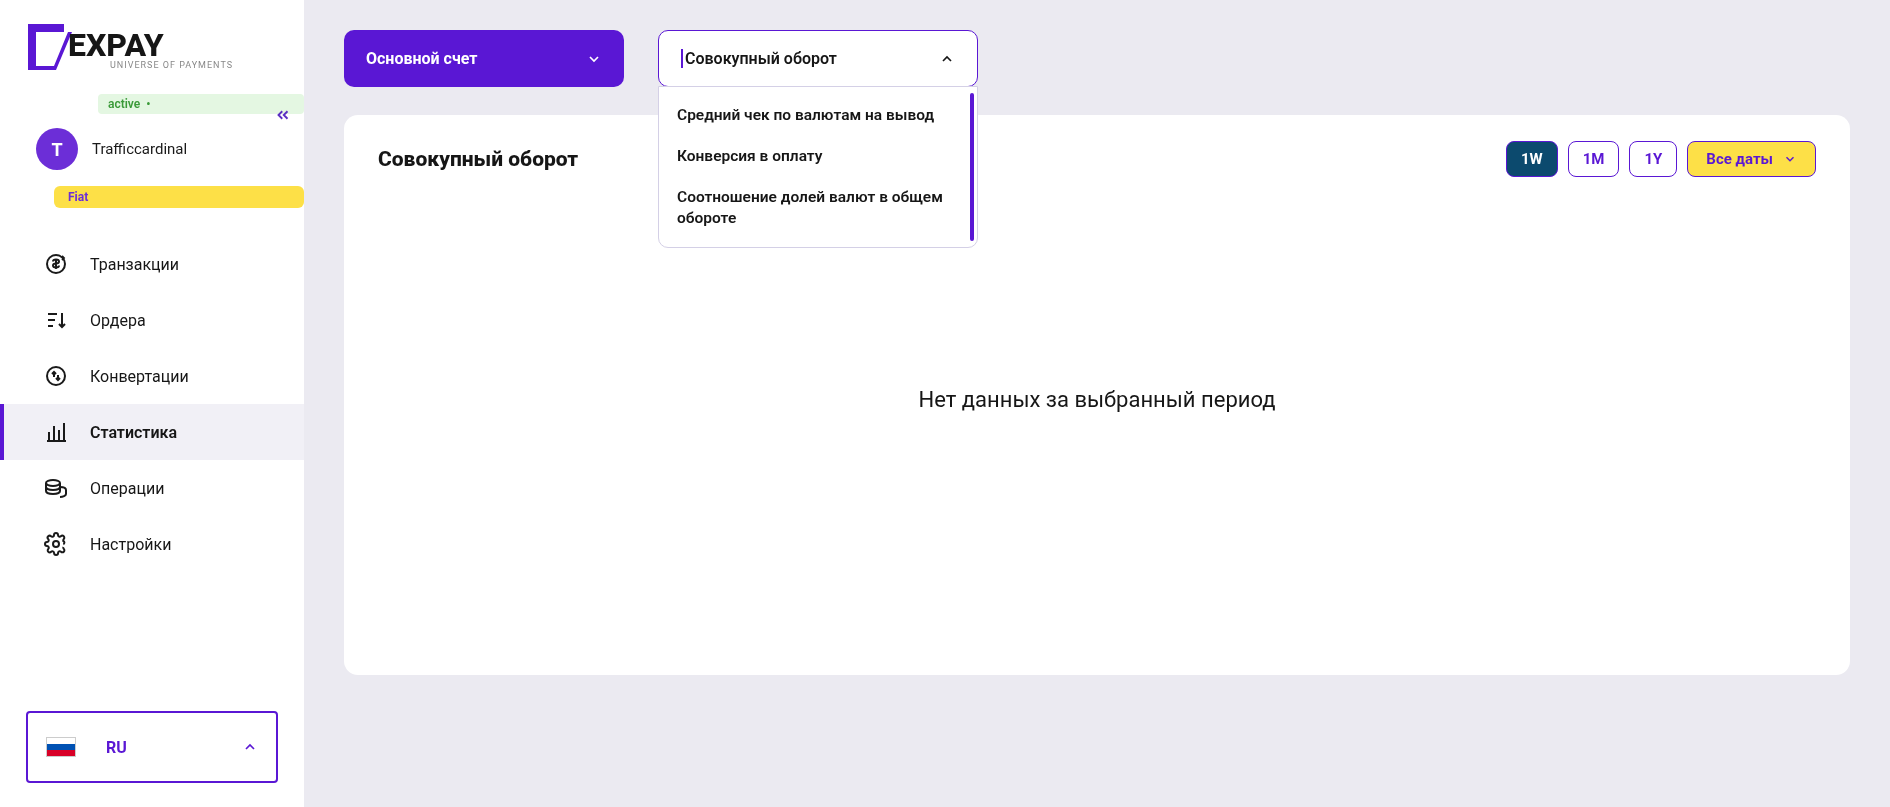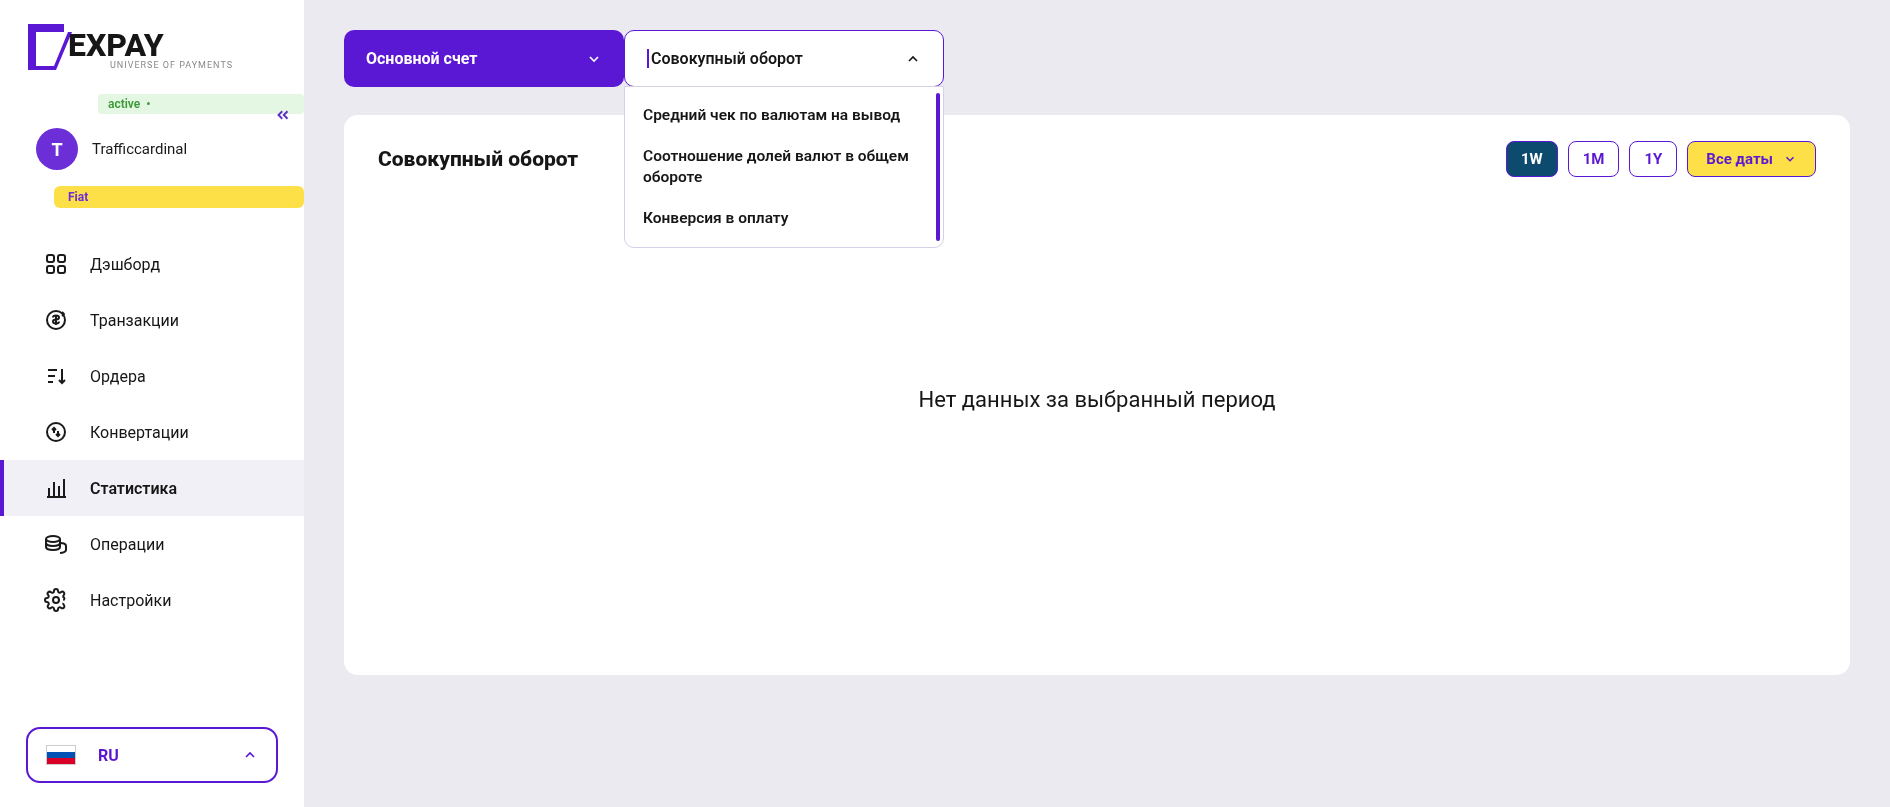--- a/index.html
+++ b/index.html
@@ -10,25 +10,25 @@
 .status-badge { margin: 14px 0 8px 98px; display: inline-block; background: #e4f7e2; color: #3a9a38; font-size: 12px; padding: 3px 10px; border-radius: 4px; font-weight: 600; }
 .status-badge::after { content: "•"; margin-left: 6px; color: #3a9a38; }
 .user-row { display: flex; align-items: center; gap: 14px; padding: 6px 0 8px 36px; }
 .user-avatar { width: 42px; height: 42px; border-radius: 50%; background: #6c2ed7; color: #fff; font-weight: 700; font-size: 18px; display: flex; align-items: center; justify-content: center; }
 .user-name { font-weight: 400; font-size: 15px; color: #1a1a1a; }
 .fiat-badge { margin: 8px 0 16px 54px; display: inline-block; background: #fde047; color: #6c2ed7; font-size: 12px; font-weight: 700; padding: 4px 14px; border-radius: 6px; }
 .nav { margin-top: 12px; list-style: none; }
 .nav-item { display: flex; align-items: center; gap: 22px; padding: 16px 0 16px 40px; font-size: 16px; color: #161616; cursor: pointer; border-left: 4px solid transparent; }
 .nav-item.active { background: #f1f0f6; border-left-color: #5a17d4; font-weight: 600; }
 .nav-icon { width: 24px; height: 24px; color: #1a1a1a; }
-.lang-select { margin: auto 26px 24px; border: 2px solid #5a17d4; border-radius: 14px; padding: 16px 18px; display: flex; align-items: center; gap: 22px; font-weight: 700; color: #5a17d4; cursor: pointer; }
+.lang-select { margin: auto 26px 24px; border: 2px solid #5a17d4; border-radius: 4px; padding: 24px 18px; display: flex; align-items: center; gap: 30px; font-weight: 700; color: #5a17d4; cursor: pointer; }
 .flag { width: 30px; height: 20px; border: 1px solid #ccc; display: flex; flex-direction: column; }
 .flag-stripe { flex: 1; }
 .main { flex: 1; padding: 30px 40px; display: flex; flex-direction: column; gap: 28px; }
-.top-selects { display: flex; }
+.top-selects { display: flex; gap: 34px; }
 .account-select { width: 280px; background: #5a17d4; color: #fff; border-radius: 10px; padding: 18px 22px; font-size: 16px; font-weight: 700; display: flex; align-items: center; justify-content: space-between; cursor: pointer; }
 .stat-select-wrap { position: relative; width: 320px; }
 .stat-select { width: 100%; background: #fff; border: 1px solid #5a17d4; border-radius: 10px; padding: 18px 22px; font-size: 16px; font-weight: 600; color: #161616; display: flex; align-items: center; justify-content: space-between; cursor: pointer; }
 .stat-select span:first-child { border-left: 2px solid #5a17d4; padding-left: 2px; }
 .dropdown { position: absolute; top: 56px; left: 0; width: 100%; background: #fff; border: 1px solid #d4d0e6; border-radius: 0 0 10px 10px; padding: 8px 0; z-index: 10; }
 .dropdown-scroll { position: absolute; right: 3px; top: 6px; bottom: 6px; width: 4px; background: #5a17d4; border-radius: 2px; }
 .dropdown-option { padding: 10px 18px; font-size: 15.5px; font-weight: 600; color: #161616; cursor: pointer; line-height: 1.35; }
 .content-card { background: #fff; border-radius: 14px; padding: 26px 34px; min-height: 560px; }
 .card-header { display: flex; align-items: center; justify-content: space-between; }
 .card-title { font-size: 21px; font-weight: 800; color: #161616; }
@@ -64,31 +64,20 @@
     <div class="user-avatar">T</div>
     <div class="user-name">Trafficcardinal</div>
   </div>
 
   <span class="fiat-badge">Fiat</span>
 
   <ul class="nav">
     <li class="nav-item">
       <span class="nav-icon">
           <svg width="24" height="24" viewBox="0 0 24 24" fill="none" stroke="currentColor" stroke-width="2">
-            <rect x="3" y="3" width="7" height="7" rx="2"></rect>
-            <rect x="14" y="3" width="7" height="7" rx="2"></rect>
-            <rect x="3" y="14" width="7" height="7" rx="2"></rect>
-            <rect x="14" y="14" width="7" height="7" rx="2"></rect>
-          </svg>
-        </span>
-      <span>Дэшборд</span>
-    </li>
-    <li class="nav-item">
-      <span class="nav-icon">
-          <svg width="24" height="24" viewBox="0 0 24 24" fill="none" stroke="currentColor" stroke-width="2">
             <circle cx="12" cy="12" r="9"></circle>
             <path d="M12 7v10M9 9.5c0-1 1-2 3-2s3 1 3 2-1 2-3 2-3 1-3 2 1 2 3 2 3-1 3-2"></path>
             <path d="M18 4l2 2-2 2" stroke-width="1.8"></path>
           </svg>
         </span>
       <span>Транзакции</span>
     </li>
     <li class="nav-item">
       <span class="nav-icon">
           <svg width="24" height="24" viewBox="0 0 24 24" fill="none" stroke="currentColor" stroke-width="2">
@@ -173,22 +162,22 @@
       <div class="stat-select">
         <span>Совокупный оборот</span>
         <span>
             <svg width="16" height="16" viewBox="0 0 24 24" fill="none" stroke="#161616" stroke-width="2.5">
               <polyline points="18 15 12 9 6 15"></polyline>
             </svg>
           </span>
       </div>
       <div class="dropdown">
         <div class="dropdown-option">Средний чек по валютам на вывод</div>
+        <div class="dropdown-option">Конверсия в оплату</div>
         <div class="dropdown-option">Соотношение долей валют в общем обороте</div>
-        <div class="dropdown-option">Конверсия в оплату</div>
         <div class="dropdown-scroll"></div>
       </div>
     </div>
   </div>
 
   <div class="content-card">
     <div class="card-header">
       <h2 class="card-title">Совокупный оборот</h2>
       <div class="range-group">
         <button class="range-btn active">1W</button>

